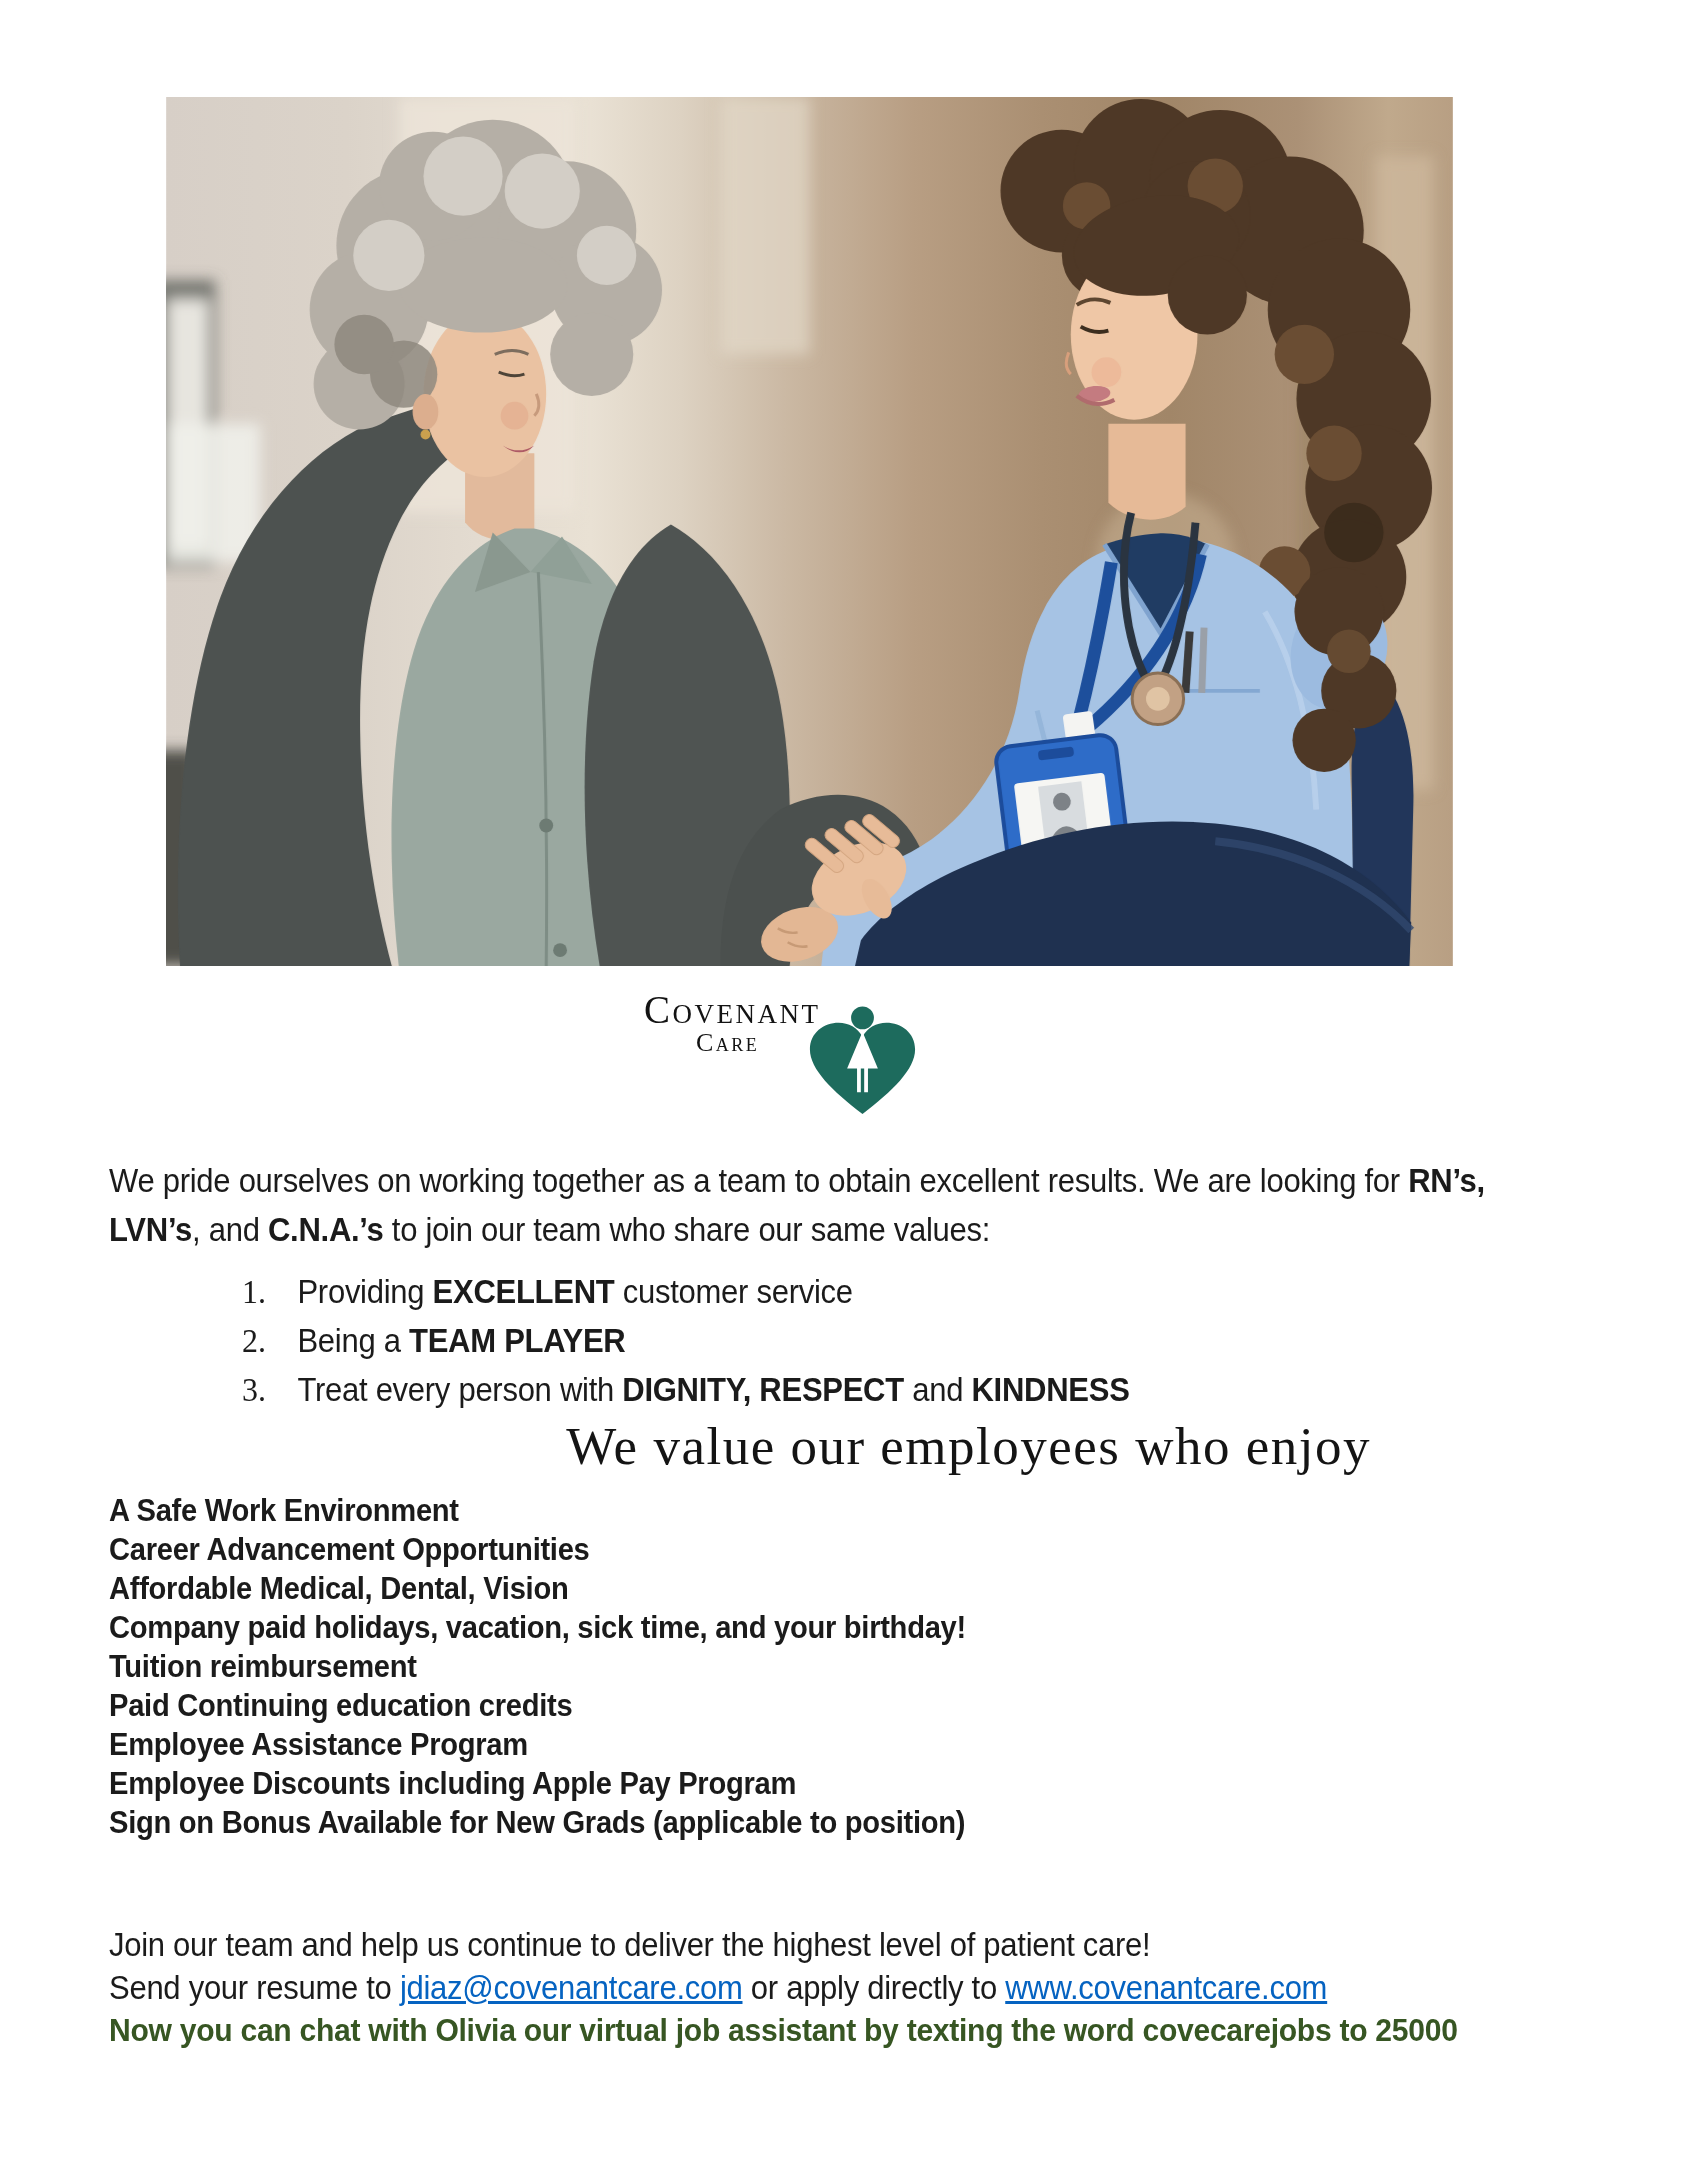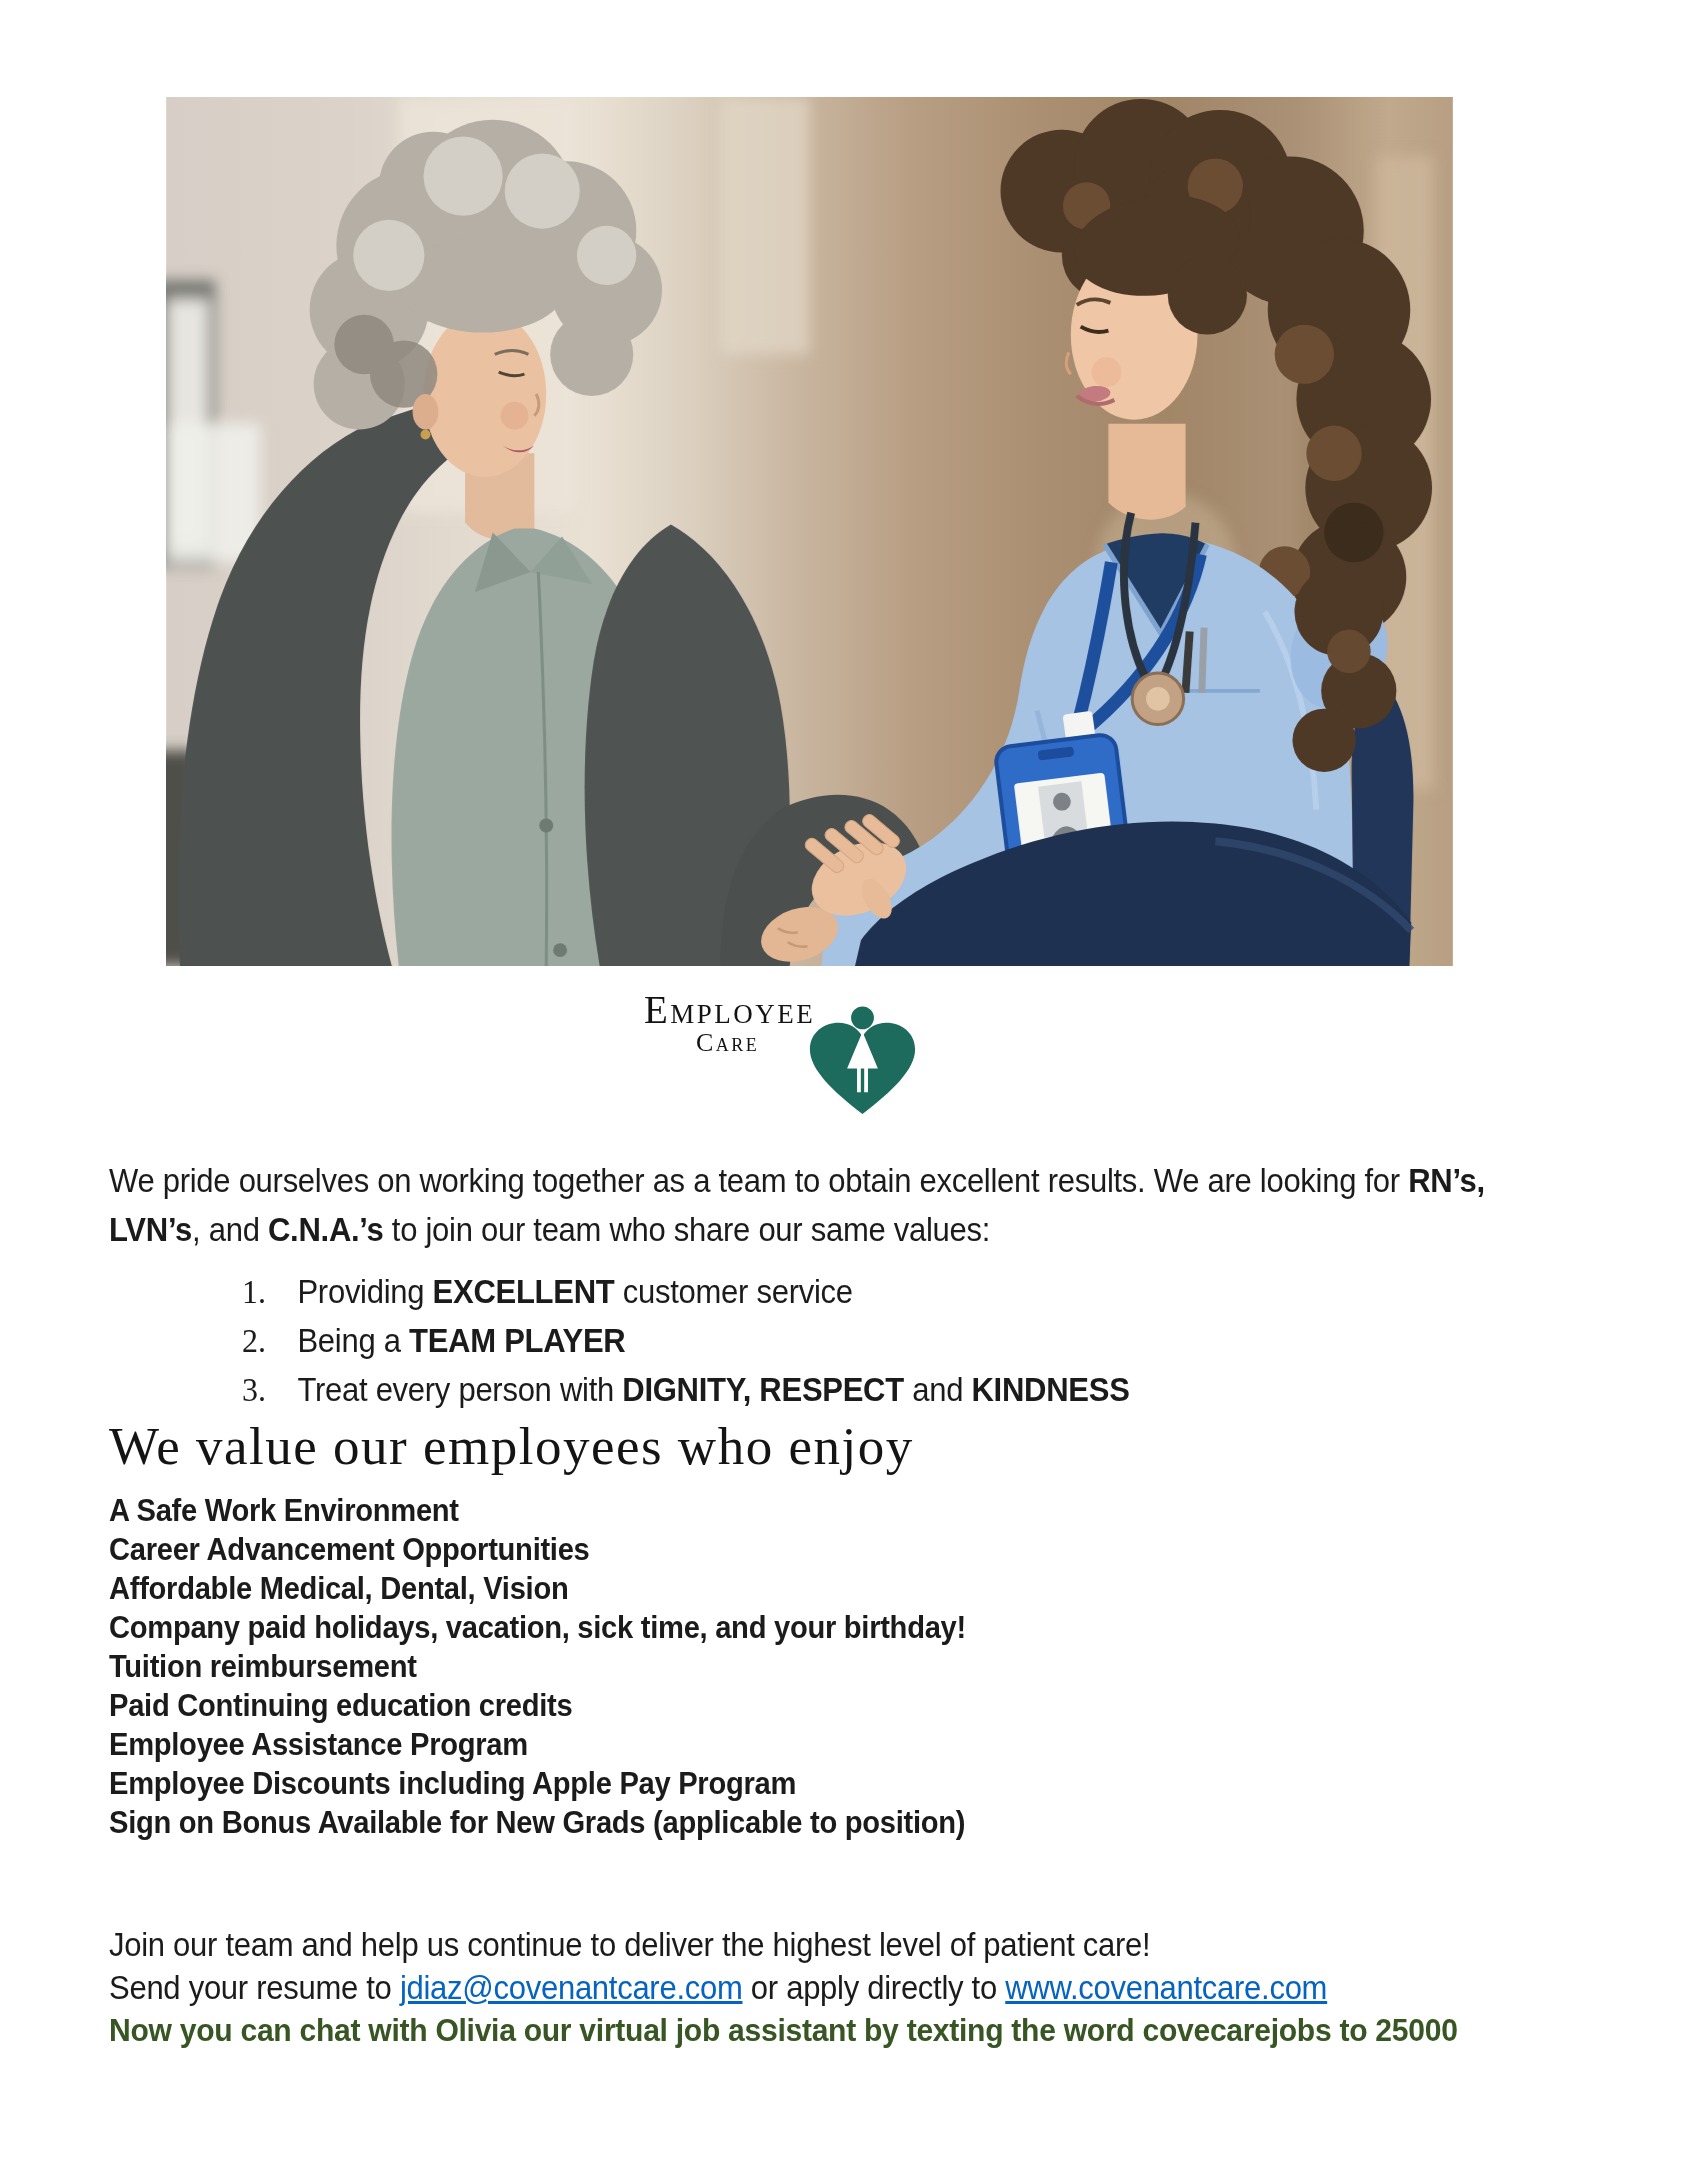--- a/index.html
+++ b/index.html
@@ -13,21 +13,21 @@
   .logo-line1{left:644px;top:990px;font-size:39px;}
   .logo-line2{left:696px;top:1030px;font-size:26px;}
   .logo-heart{position:absolute;left:800px;top:1004px;width:125px;height:115px;}
   
   .cx{transform:scaleX(0.94);transform-origin:0 0;}
   .intro{position:absolute;left:109px;top:1156px;width:1485px;font-size:33px;line-height:49px;letter-spacing:-0.3px;}
   .values{position:absolute;left:242px;top:1267px;width:1188px;font-size:33px;line-height:49px;
           list-style:none;margin:0;padding:0;letter-spacing:-0.3px;}
   .values li{display:flex;}
   .values .num{font-family:"Liberation Serif",serif;font-size:34px;width:59px;letter-spacing:0;}
-  .heading{position:absolute;left:109px;top:1416px;width:1262px;text-align:left;
+  .heading{position:absolute;left:109px;top:1416px;width:1262px;text-align:right;
            font-family:"Liberation Serif",serif;font-size:53px;letter-spacing:1.5px;color:#141414;}
   .benefits{position:absolute;left:109px;top:1491px;width:1287px;font-size:31px;font-weight:700;
             line-height:39px;letter-spacing:-0.3px;}
   .closing{position:absolute;left:109px;top:1923px;width:1485px;font-size:33px;line-height:43px;letter-spacing:-0.3px;}
   .chat-line{font-weight:700;font-size:32px;}
   .seg-bold{font-weight:700;}
   .seg-link{text-decoration:underline;cursor:pointer;}
 </style>
 </head>
 <body>
@@ -214,21 +214,21 @@
           <rect x="658" y="744" width="13" height="46" rx="6" transform="rotate(-50 664 766)"></rect>
           <rect x="678" y="734" width="13" height="46" rx="6" transform="rotate(-50 684 756)"></rect>
           <rect x="698" y="726" width="13" height="46" rx="6" transform="rotate(-50 704 748)"></rect>
           <rect x="716" y="720" width="13" height="44" rx="6" transform="rotate(-50 722 742)"></rect>
         </g>
         <ellipse cx="718" cy="810" rx="12" ry="22" fill="#e7bb98" transform="rotate(-30 718 810)"></ellipse>
       </g>
     </g>
   </svg>
 
-  <div class="logo-text logo-line1">Employee</div>
+  <div class="logo-text logo-line1">Covenant</div>
   <div class="logo-text logo-line2">Care</div>
   <svg class="logo-heart" viewBox="0 0 126 114" aria-hidden="true">
     <circle cx="63" cy="13" r="11.5" fill="#1d6b5d"></circle>
     <path d="M63 32 C58 23 49 18 39 18 C24 18 10 28 10 45 C10 65 33 87 63 110 C93 87 116 65 116 45 C116 28 102 18 87 18 C77 18 68 23 63 32 Z" fill="#1d6b5d"></path>
     <path d="M63 27 L47.5 64 L57.5 64 L57.5 88 L61.3 88 L61.3 64 L64.7 64 L64.7 88 L68.5 88 L68.5 64 L78.5 64 Z" fill="#ffffff"></path>
   </svg>
 
   <div class="intro cx">
     <div><span>We pride ourselves on working together as a team to obtain excellent results. We are looking for </span><span class="seg-bold">RN’s,</span></div>
     <div><span class="seg-bold">LVN’s</span><span>, and </span><span class="seg-bold">C.N.A.’s</span><span> to join our team who share our same values:</span></div>

